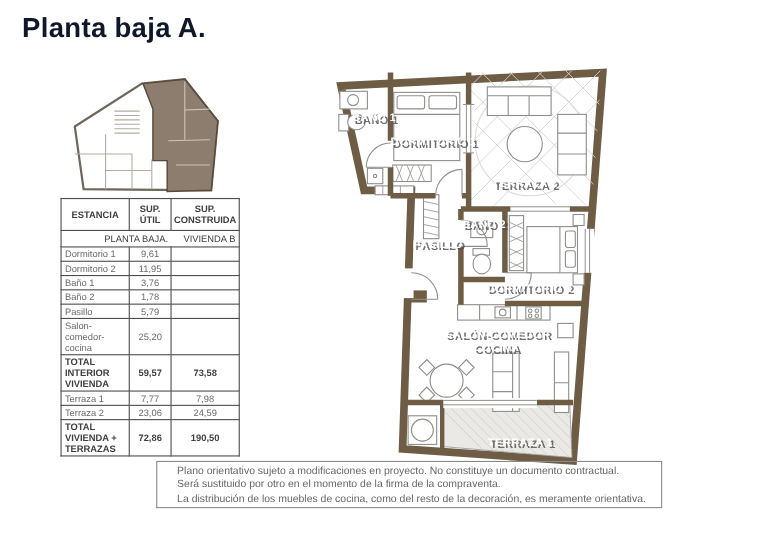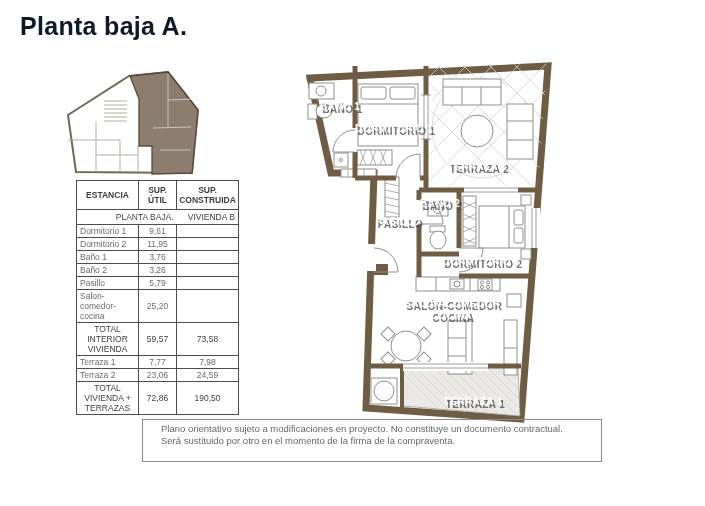--- a/index.html
+++ b/index.html
@@ -8,32 +8,32 @@
     font-family:"Liberation Sans", sans-serif; overflow:hidden;
   }
   .title {
     position:absolute; left:20px; top:12px;
     font-size:25px; font-weight:bold; color:#0f172a; letter-spacing:.3px;
   }
   
   .keyplan { position:absolute; left:58px; top:64px; }
   
   .tablewrap { position:absolute; left:55px; top:180px; width:163px; }
-  table.areas { border-collapse:collapse; width:100%; table-layout:fixed;margin-left:21px; }
+  table.areas { border-collapse:collapse; width:100%; table-layout:fixed; }
   table.areas th, table.areas td {
     border:1px solid #4c4c4c; font-size:8.5px; color:#6a6a6a;
     padding:1px 3px; line-height:1.18; vertical-align:middle;
   }
   table.areas th {
     font-weight:bold; color:#3f3f3f; text-align:center; height:26px; padding:1px 2px;
   }
   table.areas td.c2, table.areas td.c3 { text-align:center; }
   table.areas tr.section td { font-weight:normal; color:#3f3f3f; padding:2px 3px;text-align:right; }
   table.areas tr.section .sec-right { margin-left:14px; }
-  table.areas tr.total td { font-weight:normal; color:#3f3f3f;text-align:center; }
+  table.areas tr.total td { font-weight:bold; color:#3f3f3f; }
   table.areas td.c1 { word-wrap:break-word; }
   
   .plan { position:absolute; left:295px; top:55px; }
   .wall-out { fill:#ffffff; stroke:#6e5c44; stroke-width:7; stroke-linejoin:miter; }
   .wall-in  { stroke:#6e5c44; stroke-width:5; fill:none; }
   .wall-in4 { stroke:#6e5c44; stroke-width:4; fill:none; }
   .furn { stroke:#8e8e8b; stroke-width:1; fill:#ffffff; }
   .furnline { stroke:#8e8e8b; stroke-width:1; fill:none; }
   .hatch { stroke:#9a9a97; stroke-width:.8; fill:none; }
   .tile { stroke:#d4d3d0; stroke-width:.8; }
@@ -106,21 +106,21 @@
       <td class="c2">11,95</td>
       <td class="c3"></td>
     </tr>
     <tr>
       <td class="c1">Baño 1</td>
       <td class="c2">3,76</td>
       <td class="c3"></td>
     </tr>
     <tr>
       <td class="c1">Baño 2</td>
-      <td class="c2">3,26</td>
+      <td class="c2">1,78</td>
       <td class="c3"></td>
     </tr>
     <tr>
       <td class="c1">Pasillo</td>
       <td class="c2">5,79</td>
       <td class="c3"></td>
     </tr>
     <tr>
       <td class="c1">Salon-comedor-cocina</td>
       <td class="c2">25,20</td>
@@ -426,13 +426,14 @@
     <g>
       <text class="lab-shadow" x="475.5" y="407.5">TERRAZA 1</text>
       <text class="lab-front" x="473" y="405">TERRAZA 1</text>
     </g>
   </g>
 </svg>
 
 <div class="disclaimer">
   <div>Plano orientativo sujeto a modificaciones en proyecto. No constituye un documento contractual.</div>
   <div>Será sustituido por otro en el momento de la firma de la compraventa.</div>
+  <div>La distribución de los muebles de cocina, como del resto de la decoración, es meramente orientativa.</div>
 </div>
 
 </body></html>

